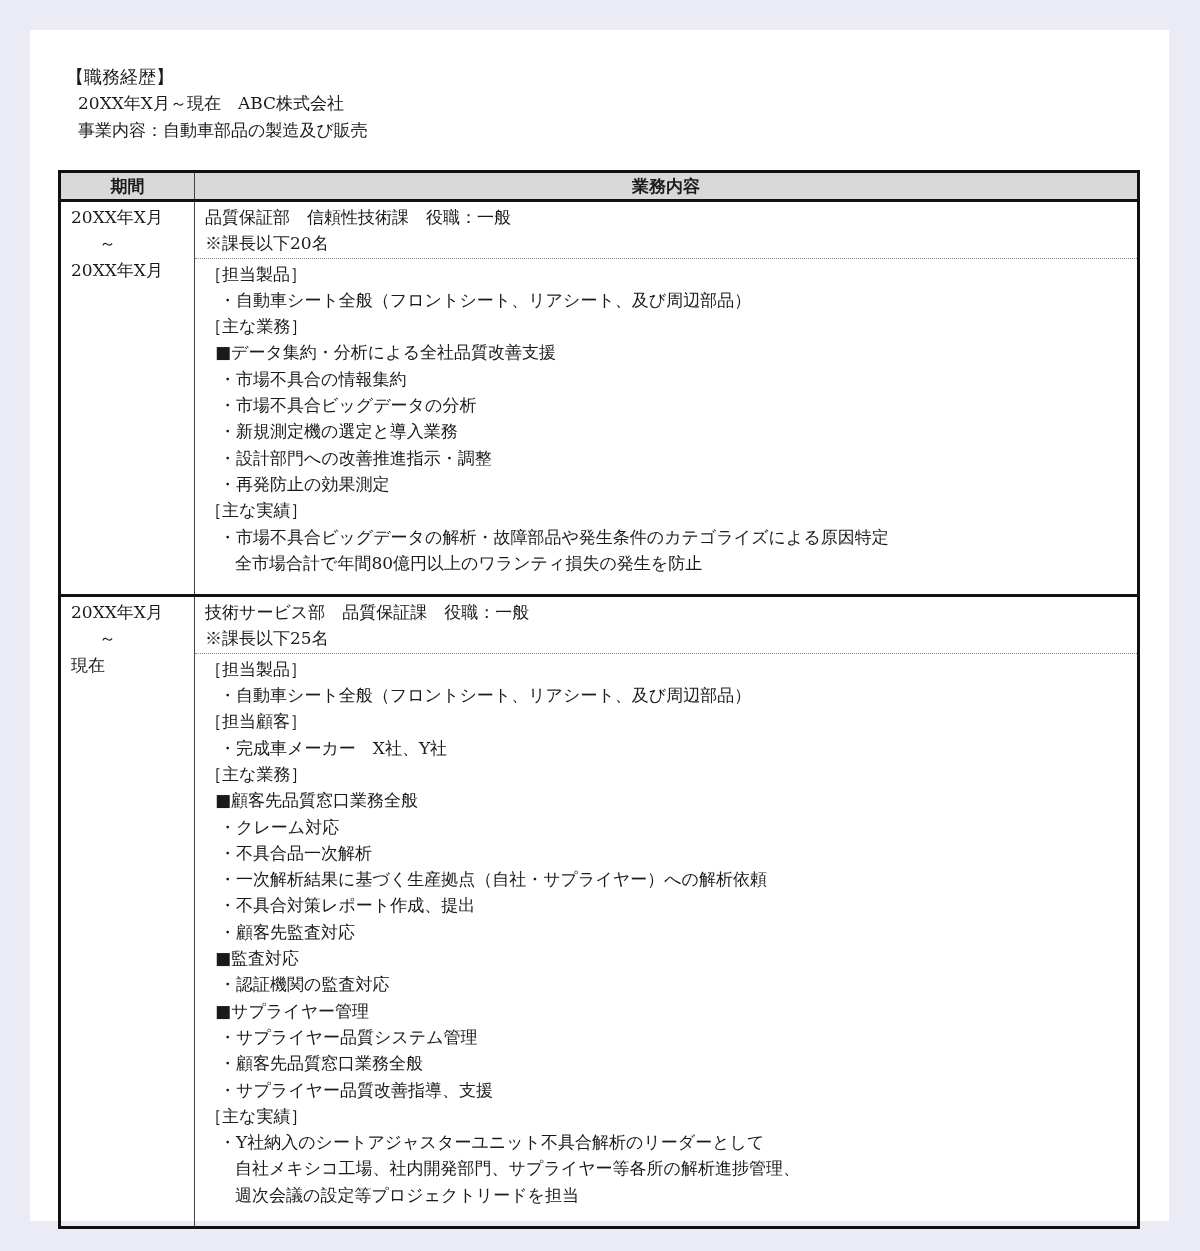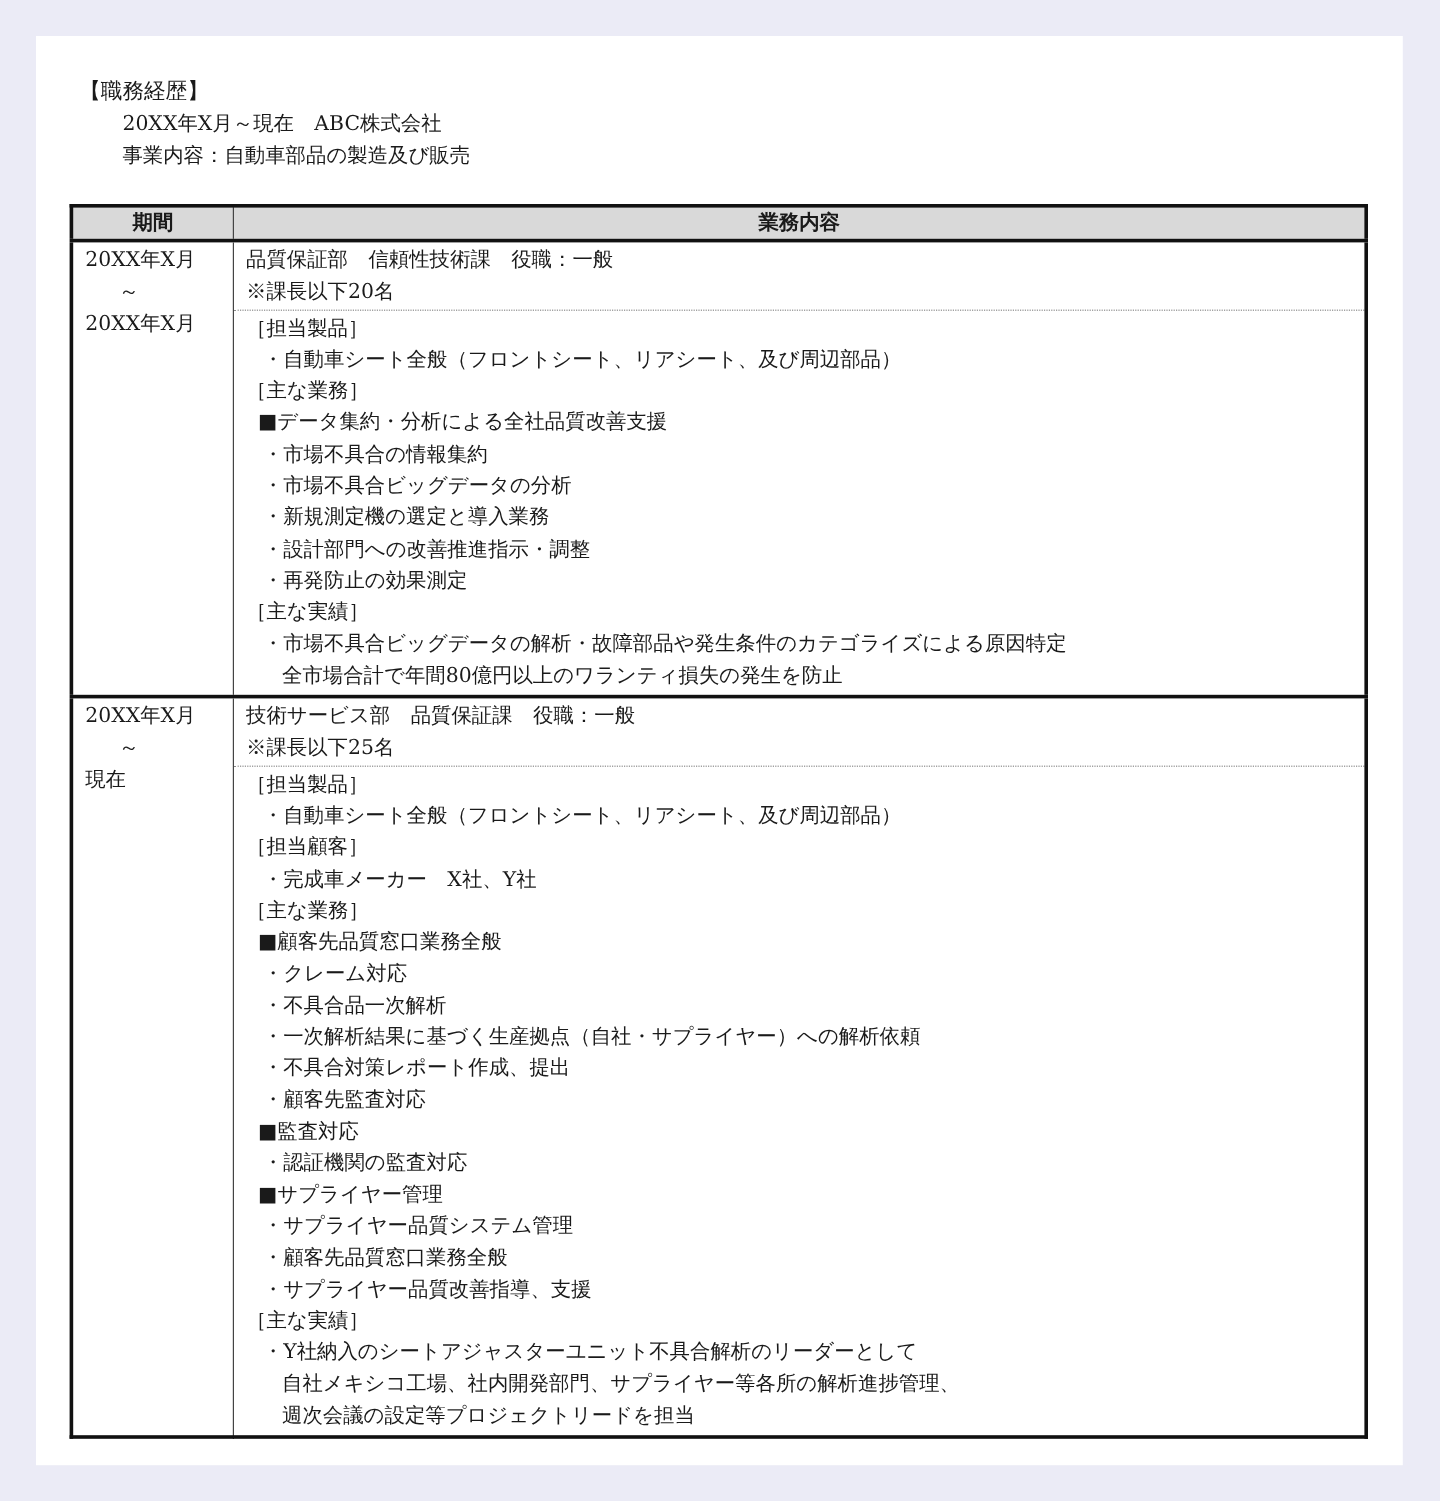--- a/index.html
+++ b/index.html
@@ -18,21 +18,21 @@
   }
   .heading {
     position:absolute; left:36px; top:34px;
     font-size:18px; font-weight:normal; line-height:26px;
     letter-spacing:0px;
   }
   .company-lines {
     position:absolute; left:48px; top:60px;
     font-size:17px; line-height:26.5px;
   }
-  .company-lines div { white-space:pre;margin-left:24px; }
+  .company-lines div { white-space:pre; }
   .stats span { display:inline-block; white-space:pre; }
   .stats .s1 { width:246px; }
   .stats .s2 { width:246px; }
 
   table.career {
     position:absolute; left:28px; top:140px;
     width:1082px;
     border-collapse:collapse;
     border:3px solid #111;
     font-size:17px;
@@ -55,21 +55,21 @@
     line-height:26.3px;
   }
   td.period-cell .tilde { padding-left:28px; }
   tr.job-row + tr.job-row td { border-top:3px solid #111; }
   .role-block {
     padding:2px 4px 1px 10px;
     line-height:26.3px;
     border-bottom:1px dotted #8a8a8a;
   }
   .detail-block {
-    padding:2px 8px 3px 10px;
+    padding:2px 8px 18px 10px;
     line-height:26.3px;
   }
   .line { white-space:pre; }
   .sec { }
   .item { padding-left:14px; }
   .cont { padding-left:30px; }
   .sq { padding-left:10px; }
 </style>
 </head>
 <body>

